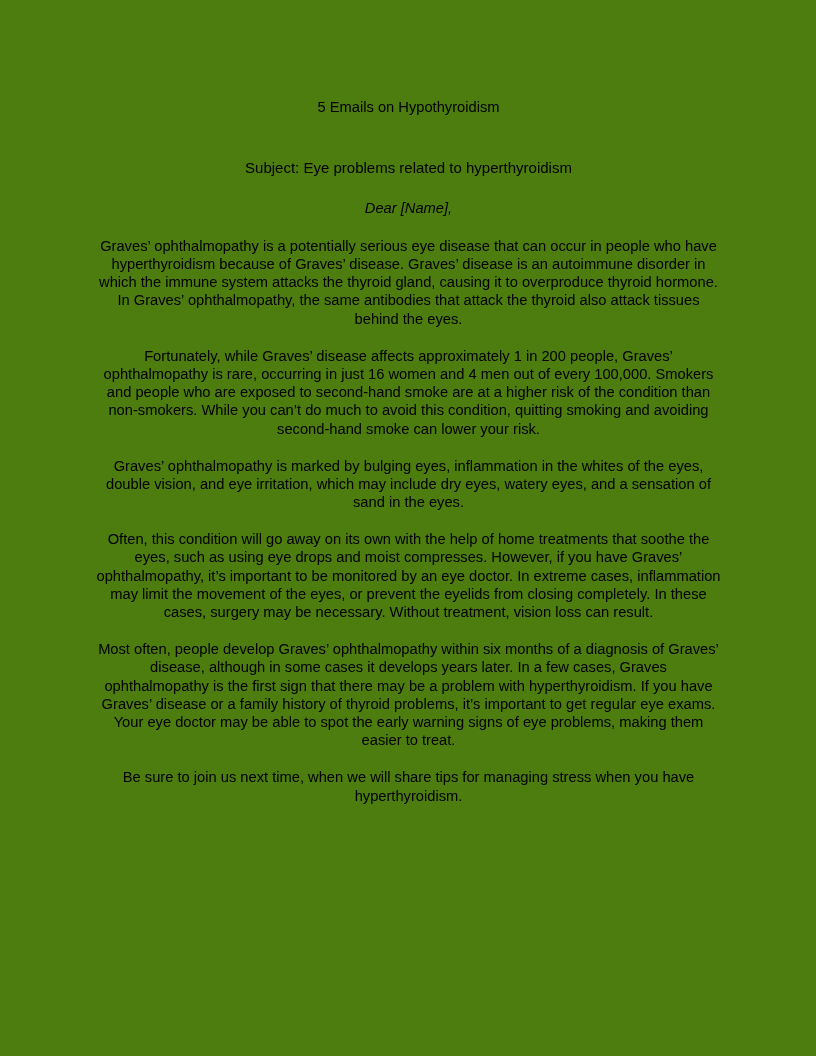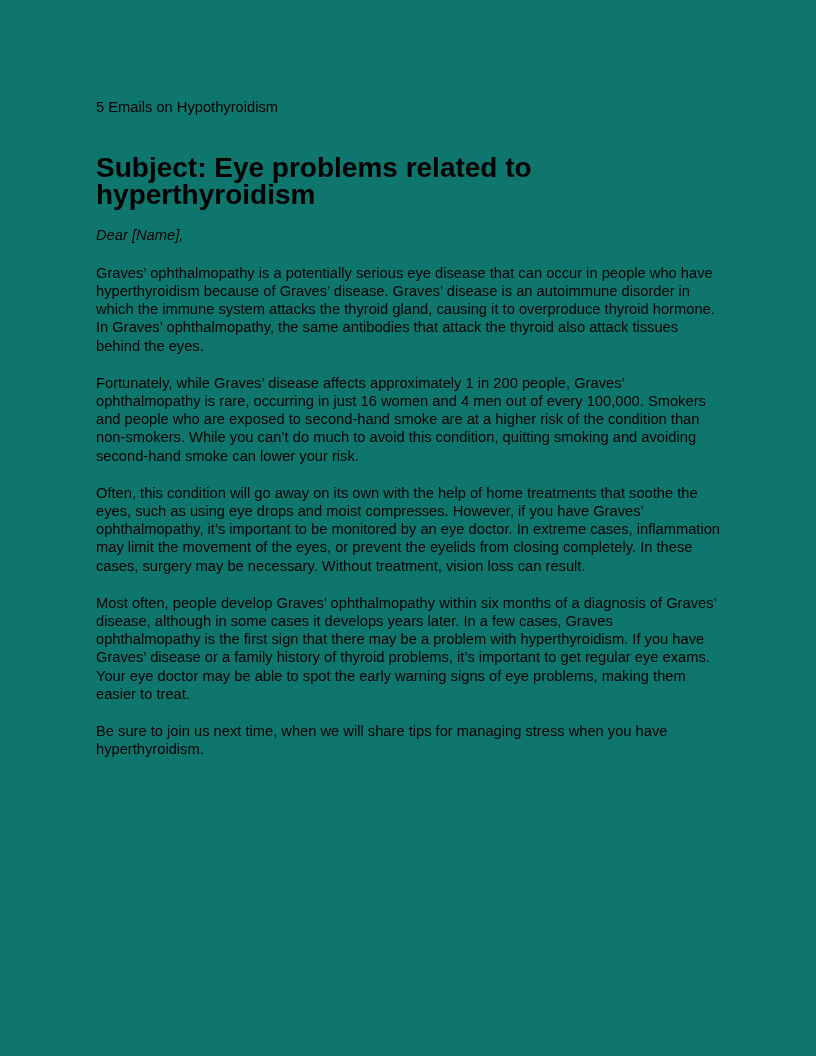--- a/index.html
+++ b/index.html
@@ -6,37 +6,38 @@
     margin: 0;
     padding: 0;
     background: #ffffff;
   }
   .page {
     position: relative;
     width: 816px;
     height: 1056px;
     box-sizing: border-box;
     padding: 96px 95px 0 96px;
-    background: #0f766e;
+    background: #4d7c0f;
     color: #000000;
     font-family: "Liberation Sans", "DejaVu Sans", sans-serif;
     font-size: 14.7px;
     line-height: 18.3px;
     overflow: hidden;
+    text-align: center;
   }
   .doc-title {
     margin: 2px 0 38px 0;
   }
   .email-label {
     margin: 0;
   }
   .subject {
-    font-size: 28px;
+    font-size: 15px;
     line-height: 27px;
-    font-weight: 700;
+    font-weight: 400;
     margin: 16px 0 18px 0;
   }
   .salutation {
     margin: 0 0 19px 0;
     font-style: italic;
   }
   .body-para {
     margin: 0 0 18.5px 0;
   }
 </style>
@@ -48,19 +49,20 @@
 
 
   <h1 class="subject">Subject: Eye problems related to hyperthyroidism</h1>
 
   <p class="salutation">Dear [Name],</p>
 
   <p class="body-para">Graves’ ophthalmopathy is a potentially serious eye disease that can occur in people who have hyperthyroidism because of Graves’ disease. Graves’ disease is an autoimmune disorder in which the immune system attacks the thyroid gland, causing it to overproduce thyroid hormone. In Graves’ ophthalmopathy, the same antibodies that attack the thyroid also attack tissues behind the eyes.</p>
 
   <p class="body-para">Fortunately, while Graves’ disease affects approximately 1 in 200 people, Graves’ ophthalmopathy is rare, occurring in just 16 women and 4 men out of every 100,000. Smokers and people who are exposed to second-hand smoke are at a higher risk of the condition than non-smokers. While you can’t do much to avoid this condition, quitting smoking and avoiding second-hand smoke can lower your risk.</p>
 
+  <p class="body-para">Graves’ ophthalmopathy is marked by bulging eyes, inflammation in the whites of the eyes, double vision, and eye irritation, which may include dry eyes, watery eyes, and a sensation of sand in the eyes.</p>
 
   <p class="body-para">Often, this condition will go away on its own with the help of home treatments that soothe the eyes, such as using eye drops and moist compresses. However, if you have Graves’ ophthalmopathy, it’s important to be monitored by an eye doctor. In extreme cases, inflammation may limit the movement of the eyes, or prevent the eyelids from closing completely. In these cases, surgery may be necessary. Without treatment, vision loss can result.</p>
 
   <p class="body-para">Most often, people develop Graves’ ophthalmopathy within six months of a diagnosis of Graves’ disease, although in some cases it develops years later. In a few cases, Graves ophthalmopathy is the first sign that there may be a problem with hyperthyroidism. If you have Graves’ disease or a family history of thyroid problems, it’s important to get regular eye exams. Your eye doctor may be able to spot the early warning signs of eye problems, making them easier to treat.</p>
 
   <p class="body-para">Be sure to join us next time, when we will share tips for managing stress when you have hyperthyroidism.</p>
 </div>
 
 </body></html>

